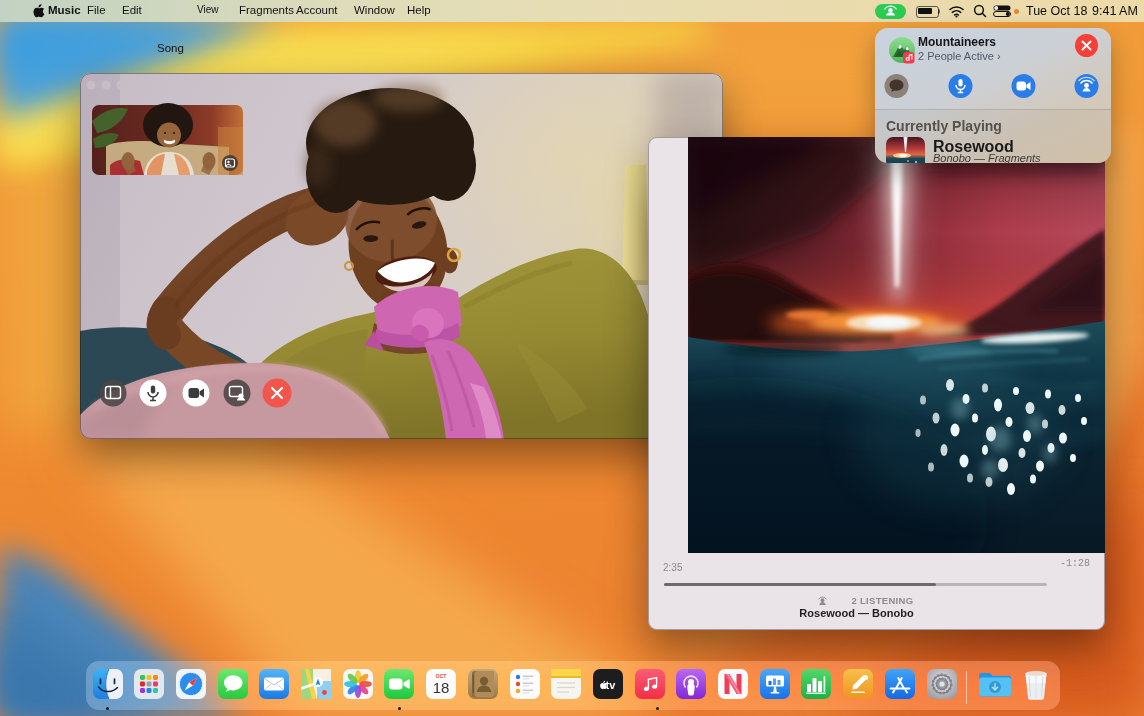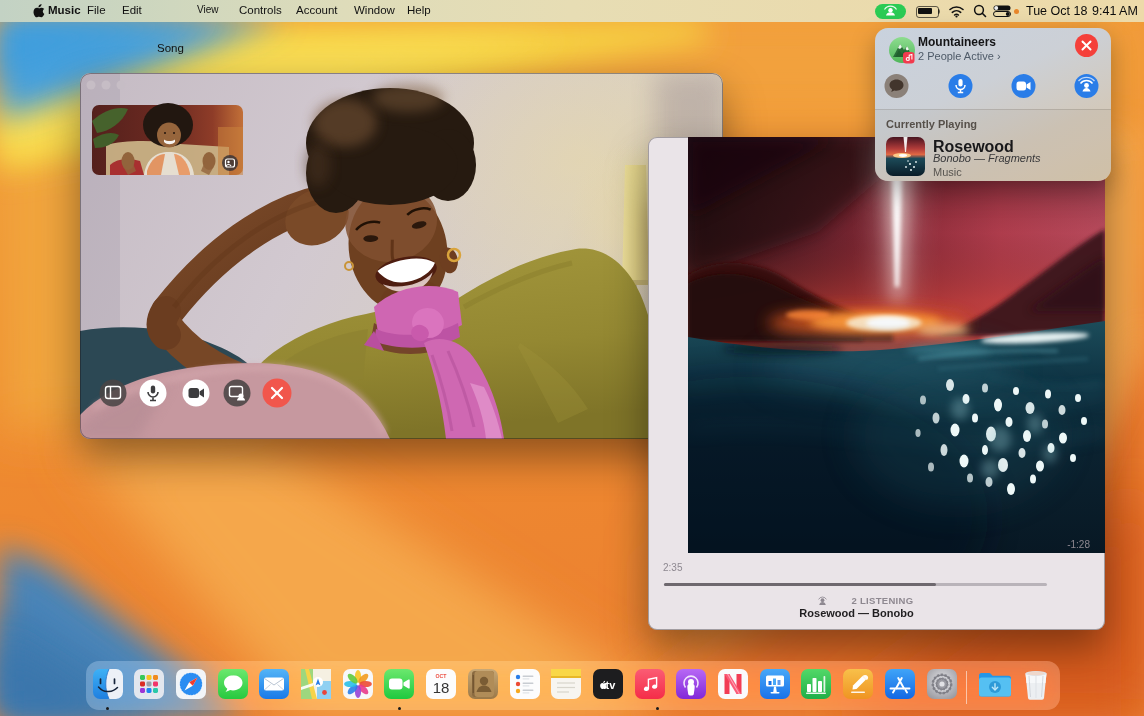--- a/index.html
+++ b/index.html
@@ -55,21 +55,21 @@
   <div class="abs" style="left:32px;top:3px;width:14px;height:16px;">
     <svg width="13" height="16" viewBox="0 0 13 16">
         <path fill="#111" d="M10.8 8.5c0-1.7 1.4-2.5 1.4-2.5s-.8-1.2-2.4-1.3c-1-.1-2 .6-2.5.6-.5 0-1.4-.6-2.3-.6C3.2 4.8 1.5 6.2 1.5 8.9c0 2.7 2 5.4 3.1 5.4.6 0 1.5-.6 2.4-.6.9 0 1.6.6 2.4.6 1.1 0 2.6-2.4 2.9-3.4 0 0-1.5-.7-1.5-2.4zM8.7 3.3c.5-.6.9-1.5.8-2.4-.8.1-1.7.6-2.2 1.2-.5.5-.9 1.4-.8 2.3.9.1 1.7-.5 2.2-1.1z"></path>
       </svg>
   </div>
   <div class="abs" style="left:48px;top:4px;font-size:11.5px;font-weight:bold;color:#111;">Music</div>
   <div class="abs" style="left:87px;top:4px;font-size:11.5px;color:#111;">File</div>
   <div class="abs" style="left:122px;top:4px;font-size:11.5px;color:#111;">Edit</div>
   <div class="abs" style="left:157px;top:4px;font-size:11.5px;color:#111;margin-top:38px;">Song</div>
   <div class="abs" style="left:197px;top:4px;font-size:10px;color:#111;">View</div>
-  <div class="abs" style="left:239px;top:4px;font-size:11.5px;color:#111;">Controls</div>
+  <div class="abs" style="left:239px;top:4px;font-size:11.5px;color:#111;">Fragments</div>
   <div class="abs" style="left:296px;top:4px;font-size:11.5px;color:#111;">Account</div>
   <div class="abs" style="left:354px;top:4px;font-size:11.5px;color:#111;">Window</div>
   <div class="abs" style="left:407px;top:4px;font-size:11.5px;color:#111;">Help</div>
 
   <div class="abs" style="left:875px;top:4px;width:31px;height:15px;border-radius:8px;background:#2bcb54;">
     <svg width="31" height="15" viewBox="0 0 31 15">
         <g fill="none" stroke="#fff" stroke-width="1.2">
           <circle cx="15.5" cy="6.2" r="2.2" fill="#fff" stroke="none"></circle>
           <path d="M11 11.5c.6-2 2.3-3.2 4.5-3.2s3.9 1.2 4.5 3.2" fill="#fff" stroke="none"></path>
           <path d="M9.5 5.5a7 7 0 0 1 12 0" opacity=".9"></path>
@@ -390,37 +390,37 @@
     </g>
     <g fill="#9accd4" opacity="0.33" filter="url(#ab4)">
       <ellipse cx="272" cy="272" rx="9" ry="11"></ellipse>
         <ellipse cx="312" cy="302" rx="11" ry="13"></ellipse>
         <ellipse cx="347" cy="287" rx="8" ry="10"></ellipse>
       <ellipse cx="302" cy="332" rx="9" ry="10"></ellipse>
         <ellipse cx="362" cy="317" rx="7" ry="9"></ellipse>
     </g>
   </svg>
   <div class="abs" style="left:15px;top:425px;font-size:10px;color:#8e8890;">2:35</div>
-  <div class="abs" style="right:15px;top:402px;font-size:10px;color:#8e8890;">-1:28</div>
+  <div class="abs" style="right:15px;top:421px;font-size:10px;color:#8e8890;font-family:Liberation Mono, monospace;">-1:28</div>
   <div class="abs" style="left:16px;top:446px;width:383px;height:3px;border-radius:2px;background:#b9b3b9;"></div>
   <div class="abs" style="left:16px;top:446px;width:272px;height:3px;border-radius:2px;background:#6e686e;"></div>
   <svg class="abs" style="left:168px;top:458px" width="13" height="11" viewBox="0 0 13 11">
       <g fill="#8e8890">
         <circle cx="6.5" cy="5.2" r="1.9"></circle>
         <path d="M3.2,10 c0.5-2 1.7-3 3.3-3 c1.6,0 2.8,1 3.3,3 Z"></path>
       </g>
       <g stroke="#8e8890" stroke-width="1" fill="none">
         <path d="M2.6,4.4 a4.4 4.4 0 0 1 7.8,0" opacity="0.85"></path>
       </g>
     </svg>
   <div class="abs" style="left:0;top:458px;width:463px;text-align:center;font-size:9.5px;font-weight:bold;color:#8e8890;letter-spacing:.3px;">&nbsp;&nbsp;2 LISTENING</div>
   <div class="abs" style="left:0;top:470px;width:417px;text-align:center;font-size:11px;font-weight:bold;color:#201e20;">Rosewood — Bonobo</div>
 </div>
 
-<div class="abs" id="popup" style="left:875px;top:28px;width:236px;height:153px;border-radius:13px;overflow:hidden;background:linear-gradient(155deg,#c9d2de 0%,#ccd0d6 40%,#d2c9bc 70%,#d8c8ae 100%);box-shadow:0 10px 26px rgba(0,0,0,.3);">
+<div class="abs" id="popup" style="left:875px;top:28px;width:236px;height:135px;border-radius:13px;overflow:hidden;background:linear-gradient(155deg,#c9d2de 0%,#ccd0d6 40%,#d2c9bc 70%,#d8c8ae 100%);box-shadow:0 10px 26px rgba(0,0,0,.3);">
 
   <svg class="abs" style="left:11px;top:5px" width="38" height="34" viewBox="0 0 38 34">
     <defs>
         <linearGradient id="avg" x1="0" y1="0" x2="0" y2="1">
           <stop offset="0" stop-color="#8edd8f"></stop>
           <stop offset="1" stop-color="#4fb65a"></stop>
         </linearGradient>
       </defs>
     <circle cx="16" cy="17" r="13" fill="url(#avg)"></circle>
     <path d="M7,24 L14,11 L18,17 L21,13 L26,24 Z" fill="#2a6e38"></path>
@@ -459,21 +459,21 @@
     <circle cx="211.5" cy="13" r="12" fill="#2a7de8"></circle>
     <g fill="none" stroke="#fff" stroke-width="1.3">
         <circle cx="211.5" cy="12.5" r="2.4" fill="#fff" stroke="none"></circle>
         <path d="M207.5,18.5 c0.6-2.4 2-3.6 4-3.6 c2,0 3.4,1.2 4,3.6" fill="#fff" stroke="none"></path>
         <path d="M205.5,10.5 a7.5 7.5 0 0 1 12,0"></path>
         <path d="M203.5,8 a10.5 10.5 0 0 1 16,0" opacity="0.7"></path>
       </g>
   </svg>
   <div class="abs" style="left:0;top:81px;width:236px;height:1px;background:rgba(60,50,40,.15);"></div>
   <div class="abs" style="left:0;top:81px;width:236px;height:79px;background:rgba(120,100,70,.07);"></div>
-  <div class="abs" style="left:11px;top:90px;font-size:11px;font-weight:bold;color:#56504a;">Currently Playing</div>
+  <div class="abs" style="left:11px;top:90px;font-size:14px;font-weight:bold;color:#56504a;">Currently Playing</div>
 
   <svg class="abs" style="left:11px;top:109px" width="39" height="39" viewBox="0 0 39 39">
     <defs>
         <linearGradient id="mag" x1="0" y1="0" x2="0" y2="1">
           <stop offset="0" stop-color="#481420"></stop>
           <stop offset="0.3" stop-color="#b23c3a"></stop>
           <stop offset="0.45" stop-color="#e06844"></stop>
           <stop offset="0.55" stop-color="#1c4a58"></stop>
           <stop offset="1" stop-color="#0a1c28"></stop>
         </linearGradient>

